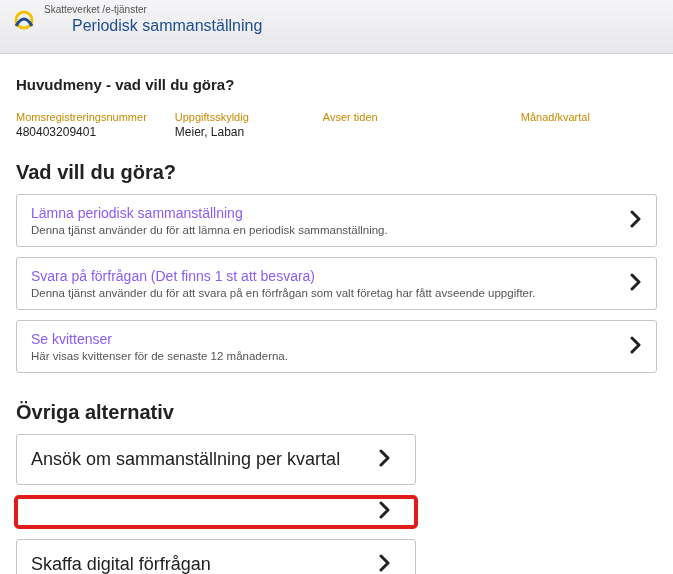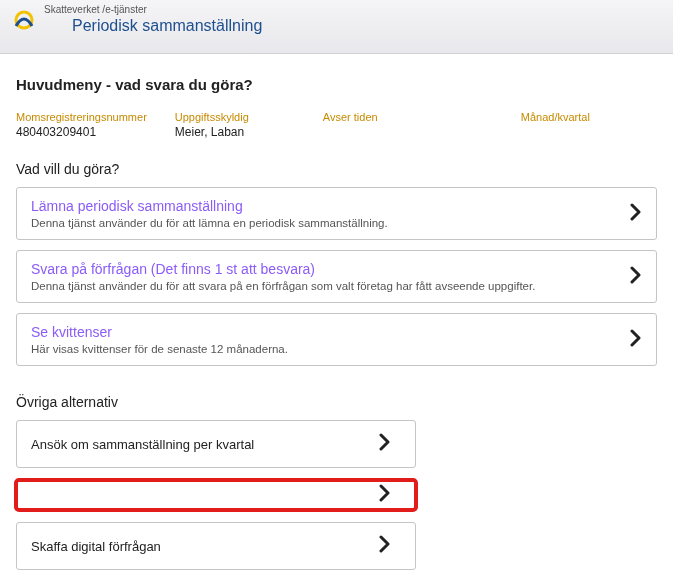--- a/index.html
+++ b/index.html
@@ -49,22 +49,22 @@
     .info-label {
       color: #c78a00;
       font-size: 11px;
       margin-bottom: 2px;
     }
     .info-value {
       color: #222;
       font-size: 12px;
     }
     .section-title {
-      font-size: 14px;
-      font-weight: normal;
+      font-size: 20px;
+      font-weight: bold;
       color: #222;
       margin: 10px 0 10px 0;
     }
     .big-card {
       border: 1px solid #c5c5c5;
       border-radius: 3px;
       padding: 10px 14px;
       margin-bottom: 10px;
       position: relative;
       cursor: pointer;
@@ -90,21 +90,21 @@
       border: 1px solid #c5c5c5;
       border-radius: 3px;
       padding: 14px 14px;
       margin-bottom: 12px;
       position: relative;
       cursor: pointer;
       width: 400px;
       background: #fff;
     }
     .small-card .card-title {
-      font-size: 13px;
+      font-size: 18px;
       color: #222;
     }
     .small-card .chev { right: 24px; }
     .highlight { outline: 4px solid #e21b1b; outline-offset: -2px; }
   </style>
 </head>
 <body>
 
 <div class="header">
   <span class="logo">
@@ -113,21 +113,21 @@
       <path d="M6 20 Q14 6 22 20" fill="none" stroke="#1d4f8f" stroke-width="3"></path>
     </svg>
   </span>
   <div class="header-text">
     <div class="header-small">Skatteverket /e-tjänster</div>
     <div class="header-title">Periodisk sammanställning</div>
   </div>
 </div>
 
 <div class="content">
-  <div class="page-title">Huvudmeny - vad svara du göra?</div>
+  <div class="page-title">Huvudmeny - vad vill du göra?</div>
 
   <div class="info-row">
     <div class="info-block">
       <div class="info-label">Momsregistreringsnummer</div>
       <div class="info-value">480403209401</div>
     </div>
     <div class="info-block">
       <div class="info-label">Uppgiftsskyldig</div>
       <div class="info-value">Meier, Laban</div>
     </div>

